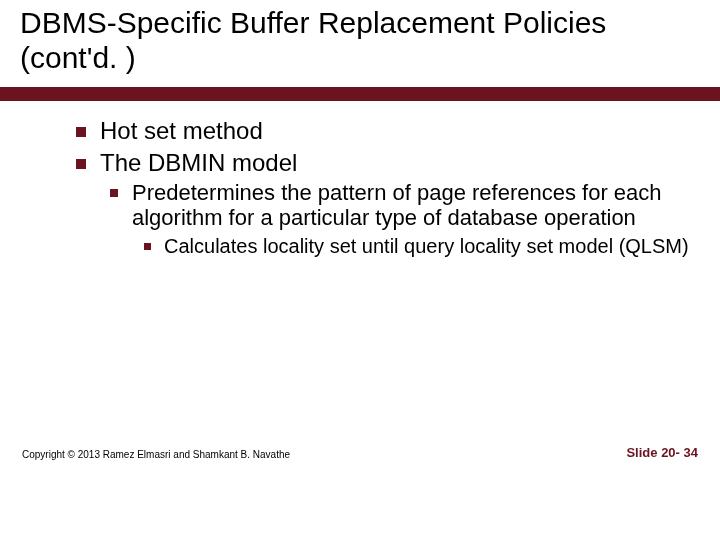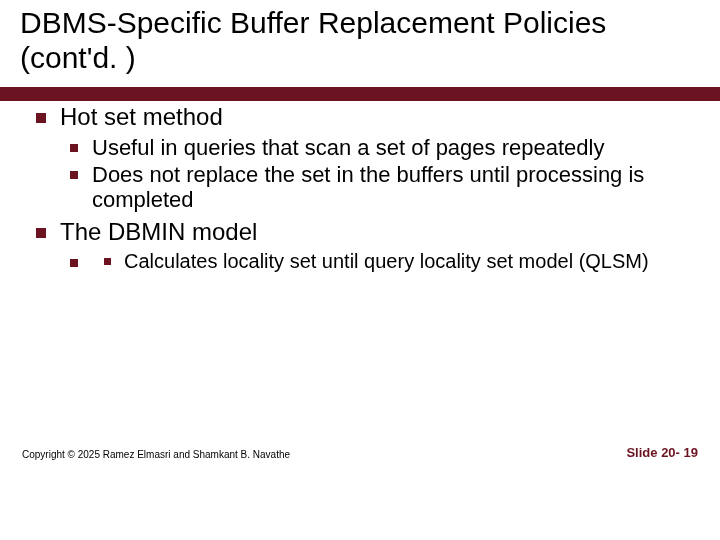--- a/index.html
+++ b/index.html
@@ -26,23 +26,24 @@
     line-height: 1.15;
     font-weight: 400;
     color: #000;
   }
   .maroon-bar {
     width: 100%;
     height: 14px;
     background: #6b1321;
   }
   .content {
-    padding: 2px 28px 0 28px;
+    padding: 16px 28px 0 28px;
     font-size: 22px;
     line-height: 1.15;
+    margin-left: 40px;
   }
   ul.level1 {
     list-style: none;
     margin: 0;
     padding: 0;
   }
   ul.level1 > li {
     position: relative;
     padding-left: 32px;
     margin: 0 0 4px 0;
@@ -108,49 +109,40 @@
   </div>
 
   <div class="maroon-bar"></div>
 
   <div class="content">
     <ul class="level1">
 
       <li>
         <span class="bullet-sq"></span>
         <span>Hot set method</span>
-        <ul class="level2">
-          <li>
-            <span class="bullet-sq"></span>
-            <span>Useful in queries that scan a set of pages repeatedly</span>
-          </li>
-          <li>
-            <span class="bullet-sq"></span>
-            <span>Does not replace the set in the buffers until processing is completed</span>
-          </li>
-        </ul>
       </li>
 
       <li>
         <span class="bullet-sq"></span>
         <span>The DBMIN model</span>
         <ul class="level2">
           <li>
             <span class="bullet-sq"></span>
+            <span>Predetermines the pattern of page references for each algorithm for a particular type of database operation</span>
             <ul class="level3">
               <li>
                 <span class="bullet-sq"></span>
                 <span>Calculates locality set until query locality set model (QLSM)</span>
               </li>
             </ul>
           </li>
         </ul>
       </li>
 
     </ul>
   </div>
 
   <div class="footer">
-    <span class="copyright">Copyright © 2025 Ramez Elmasri and Shamkant B. Navathe</span>
-    <span class="slide-num">Slide 20- 19</span>
+    <span class="copyright">Copyright © 2013 Ramez Elmasri and Shamkant B. Navathe</span>
+    <span class="slide-num">Slide 20- 34</span>
   </div>
 
 </div>
 
 </body></html>

